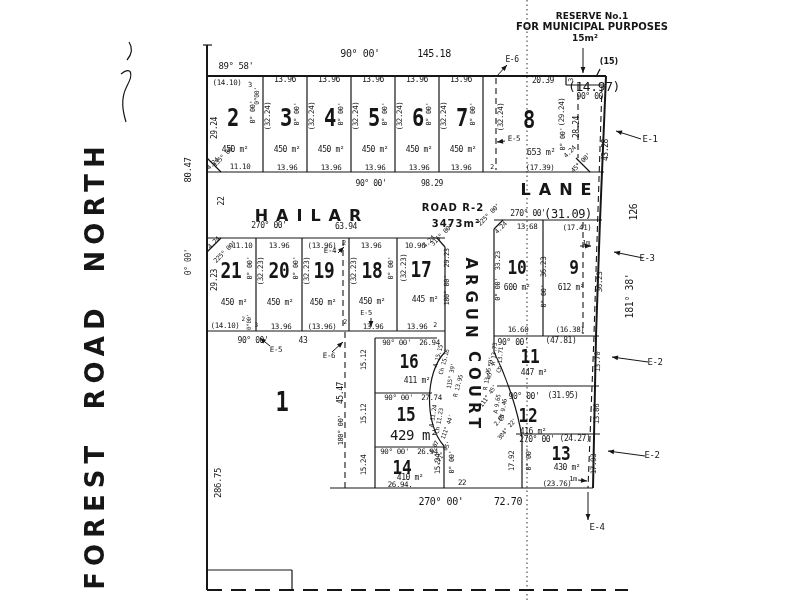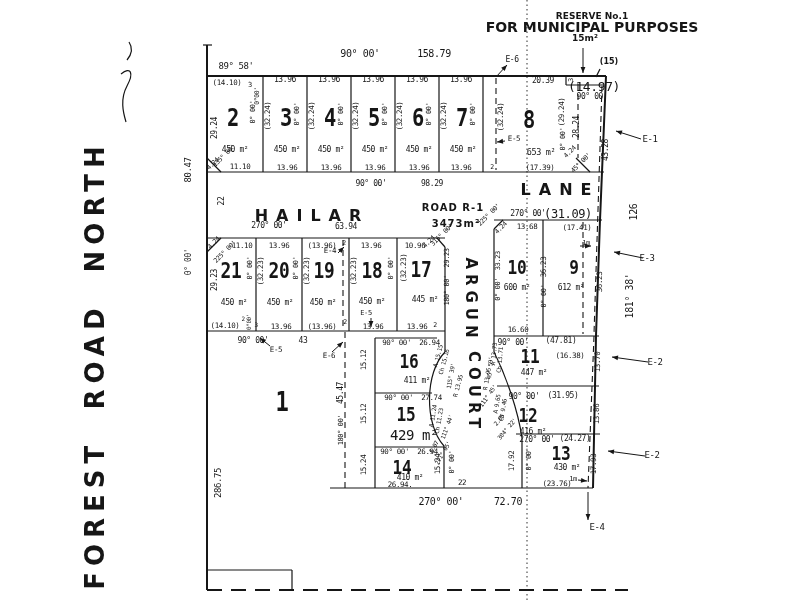--- a/index.html
+++ b/index.html
@@ -105,24 +105,24 @@
       <polygon points="591,246 585,248.4 585,243.6" fill="#161616"></polygon>
       <line x1="578" y1="480" x2="587" y2="481" stroke="#161616" stroke-width="1"></line>
       <polygon points="587,481 580.7716619293786,482.72273180676757 581.3017332545379,477.95208988033426" fill="#161616"></polygon>
     </svg>
   <div class="layer">
       <span class="lbl street" style="left: 95px; top: 365px; font-size: 26px; letter-spacing: 6px; transform: translate(-50%, -50%) rotate(-90deg);">FOREST  ROAD  NORTH</span>
       <span class="lbl street" style="left: 312px; top: 190px; font-size: 16px; letter-spacing: 8px; transform: translate(-50%, -50%) rotate(0deg); margin-top: 26px;">HAILAR</span>
       <span class="lbl street" style="left: 560px; top: 190px; font-size: 16px; letter-spacing: 8px; transform: translate(-50%, -50%) rotate(0deg);">LANE</span>
       <span class="lbl street" style="left: 470px; top: 300px; font-size: 15px; letter-spacing: 5px; transform: translate(-50%, -50%) rotate(90deg);">ARGUN</span>
       <span class="lbl street" style="left: 473px; top: 392px; font-size: 15px; letter-spacing: 5px; transform: translate(-50%, -50%) rotate(90deg);">COURT</span>
-      <span class="lbl street" style="left: 453px; top: 208px; font-size: 10px; letter-spacing: 1px; transform: translate(-50%, -50%) rotate(0deg);">ROAD R-1</span>
+      <span class="lbl street" style="left: 453px; top: 208px; font-size: 10px; letter-spacing: 1px; transform: translate(-50%, -50%) rotate(0deg);">ROAD R-2</span>
       <span class="lbl street" style="left: 456px; top: 224px; font-size: 10px; letter-spacing: 1px; transform: translate(-50%, -50%) rotate(0deg);">3473m²</span>
       <span class="lbl reserve" style="left: 592px; top: 16px; font-size: 9px; transform: translate(-50%, -50%) rotate(0deg);">RESERVE No.1</span>
-      <span class="lbl reserve" style="left: 592px; top: 27px; font-size: 14px; transform: translate(-50%, -50%) rotate(0deg);">FOR MUNICIPAL PURPOSES</span>
+      <span class="lbl reserve" style="left: 592px; top: 27px; font-size: 10px; transform: translate(-50%, -50%) rotate(0deg);">FOR MUNICIPAL PURPOSES</span>
       <span class="lbl reserve" style="left: 585px; top: 38px; font-size: 9px; transform: translate(-50%, -50%) rotate(0deg);">15m²</span>
       <span class="lbl reserve" style="left: 609px; top: 62px; font-size: 8px; transform: translate(-50%, -50%) rotate(0deg);">(15)</span>
       <span class="lbl num" style="left: 233px; top: 118px; font-size: 24px; transform: translate(-50%, -50%) rotate(0deg) scaleX(0.85);">2</span>
       <span class="lbl num" style="left: 286px; top: 118px; font-size: 24px; transform: translate(-50%, -50%) rotate(0deg) scaleX(0.85);">3</span>
       <span class="lbl num" style="left: 330px; top: 118px; font-size: 24px; transform: translate(-50%, -50%) rotate(0deg) scaleX(0.85);">4</span>
       <span class="lbl num" style="left: 374px; top: 118px; font-size: 24px; transform: translate(-50%, -50%) rotate(0deg) scaleX(0.85);">5</span>
       <span class="lbl num" style="left: 418px; top: 118px; font-size: 24px; transform: translate(-50%, -50%) rotate(0deg) scaleX(0.85);">6</span>
       <span class="lbl num" style="left: 462px; top: 118px; font-size: 24px; transform: translate(-50%, -50%) rotate(0deg) scaleX(0.85);">7</span>
       <span class="lbl num" style="left: 529px; top: 120px; font-size: 24px; transform: translate(-50%, -50%) rotate(0deg) scaleX(0.85);">8</span>
       <span class="lbl num" style="left: 231px; top: 271px; font-size: 21px; transform: translate(-50%, -50%) rotate(0deg) scaleX(0.85);">21</span>
@@ -166,21 +166,21 @@
       <span class="lbl" style="left: 276px; top: 350px; font-size: 7.5px; transform: translate(-50%, -50%) rotate(0deg);">E-5</span>
       <span class="lbl" style="left: 329px; top: 356px; font-size: 7.5px; transform: translate(-50%, -50%) rotate(0deg);">E-6</span>
       <span class="lbl" style="left: 650px; top: 139px; font-size: 9px; transform: translate(-50%, -50%) rotate(0deg);">E-1</span>
       <span class="lbl" style="left: 647px; top: 258px; font-size: 9px; transform: translate(-50%, -50%) rotate(0deg);">E-3</span>
       <span class="lbl" style="left: 655px; top: 362px; font-size: 9px; transform: translate(-50%, -50%) rotate(0deg);">E-2</span>
       <span class="lbl" style="left: 652px; top: 455px; font-size: 9px; transform: translate(-50%, -50%) rotate(0deg);">E-2</span>
       <span class="lbl" style="left: 597px; top: 527px; font-size: 9px; transform: translate(-50%, -50%) rotate(0deg);">E-4</span>
       <span class="lbl" style="left: 586px; top: 243px; font-size: 7px; transform: translate(-50%, -50%) rotate(0deg);">1m</span>
       <span class="lbl" style="left: 573px; top: 479px; font-size: 7px; transform: translate(-50%, -50%) rotate(0deg);">1m</span>
       <span class="lbl" style="left: 360px; top: 54px; font-size: 10px; transform: translate(-50%, -50%) rotate(0deg);">90° 00'</span>
-      <span class="lbl" style="left: 434px; top: 54px; font-size: 10px; transform: translate(-50%, -50%) rotate(0deg);">158.79</span>
+      <span class="lbl" style="left: 434px; top: 54px; font-size: 10px; transform: translate(-50%, -50%) rotate(0deg);">145.18</span>
       <span class="lbl" style="left: 236px; top: 66px; font-size: 9px; transform: translate(-50%, -50%) rotate(0deg);">89° 58'</span>
       <span class="lbl" style="left: 227px; top: 83px; font-size: 7.5px; transform: translate(-50%, -50%) rotate(0deg);">(14.10)</span>
       <span class="lbl" style="left: 250px; top: 85px; font-size: 7px; transform: translate(-50%, -50%) rotate(0deg);">3</span>
       <span class="lbl" style="left: 257px; top: 96px; font-size: 6.5px; transform: translate(-50%, -50%) rotate(-90deg);">0°00'</span>
       <span class="lbl" style="left: 285px; top: 80px; font-size: 8px; transform: translate(-50%, -50%) rotate(0deg);">13.96</span>
       <span class="lbl" style="left: 329px; top: 80px; font-size: 8px; transform: translate(-50%, -50%) rotate(0deg);">13.96</span>
       <span class="lbl" style="left: 373px; top: 80px; font-size: 8px; transform: translate(-50%, -50%) rotate(0deg);">13.96</span>
       <span class="lbl" style="left: 417px; top: 80px; font-size: 8px; transform: translate(-50%, -50%) rotate(0deg);">13.96</span>
       <span class="lbl" style="left: 461px; top: 80px; font-size: 8px; transform: translate(-50%, -50%) rotate(0deg);">13.96</span>
       <span class="lbl" style="left: 543px; top: 81px; font-size: 8px; transform: translate(-50%, -50%) rotate(0deg);">20.39</span>
@@ -242,21 +242,21 @@
       <span class="lbl" style="left: 296px; top: 268px; font-size: 7px; transform: translate(-50%, -50%) rotate(-90deg);">0° 00'</span>
       <span class="lbl" style="left: 307px; top: 271px; font-size: 7.5px; transform: translate(-50%, -50%) rotate(-90deg);">(32.23)</span>
       <span class="lbl" style="left: 354px; top: 271px; font-size: 7.5px; transform: translate(-50%, -50%) rotate(-90deg);">(32.23)</span>
       <span class="lbl" style="left: 391px; top: 268px; font-size: 7px; transform: translate(-50%, -50%) rotate(-90deg);">0° 00'</span>
       <span class="lbl" style="left: 404px; top: 268px; font-size: 7.5px; transform: translate(-50%, -50%) rotate(-90deg);">(32.23)</span>
       <span class="lbl" style="left: 447px; top: 277px; font-size: 7px; transform: translate(-50%, -50%) rotate(-90deg);">180° 00'  29.23</span>
       <span class="lbl" style="left: 498px; top: 276px; font-size: 7px; transform: translate(-50%, -50%) rotate(-90deg);">0° 00'  33.23</span>
       <span class="lbl" style="left: 544px; top: 267px; font-size: 7.5px; transform: translate(-50%, -50%) rotate(-90deg);">36.23</span>
       <span class="lbl" style="left: 544px; top: 296px; font-size: 7px; transform: translate(-50%, -50%) rotate(-90deg);">0° 00'</span>
       <span class="lbl" style="left: 518px; top: 330px; font-size: 7.5px; transform: translate(-50%, -50%) rotate(0deg);">16.60</span>
-      <span class="lbl" style="left: 570px; top: 330px; font-size: 7.5px; transform: translate(-50%, -50%) rotate(0deg); margin-top: 26px;">(16.38)</span>
+      <span class="lbl" style="left: 570px; top: 330px; font-size: 7.5px; transform: translate(-50%, -50%) rotate(0deg);">(16.38)</span>
       <span class="lbl" style="left: 600px; top: 282px; font-size: 7.5px; transform: translate(-50%, -50%) rotate(-90deg);">36.23</span>
       <span class="lbl" style="left: 225px; top: 326px; font-size: 7.5px; transform: translate(-50%, -50%) rotate(0deg);">(14.10)</span>
       <span class="lbl" style="left: 243px; top: 319px; font-size: 6px; transform: translate(-50%, -50%) rotate(0deg);">2</span>
       <span class="lbl" style="left: 249px; top: 322px; font-size: 6px; transform: translate(-50%, -50%) rotate(-90deg);">0°00'</span>
       <span class="lbl" style="left: 256px; top: 325px; font-size: 6px; transform: translate(-50%, -50%) rotate(0deg);">3</span>
       <span class="lbl" style="left: 281px; top: 327px; font-size: 7.5px; transform: translate(-50%, -50%) rotate(0deg);">13.96</span>
       <span class="lbl" style="left: 322px; top: 327px; font-size: 7.5px; transform: translate(-50%, -50%) rotate(0deg);">(13.96)</span>
       <span class="lbl" style="left: 345px; top: 322px; font-size: 6.5px; transform: translate(-50%, -50%) rotate(0deg);">2</span>
       <span class="lbl" style="left: 373px; top: 327px; font-size: 7.5px; transform: translate(-50%, -50%) rotate(0deg);">13.96</span>
       <span class="lbl" style="left: 417px; top: 327px; font-size: 7.5px; transform: translate(-50%, -50%) rotate(0deg);">13.96</span>

